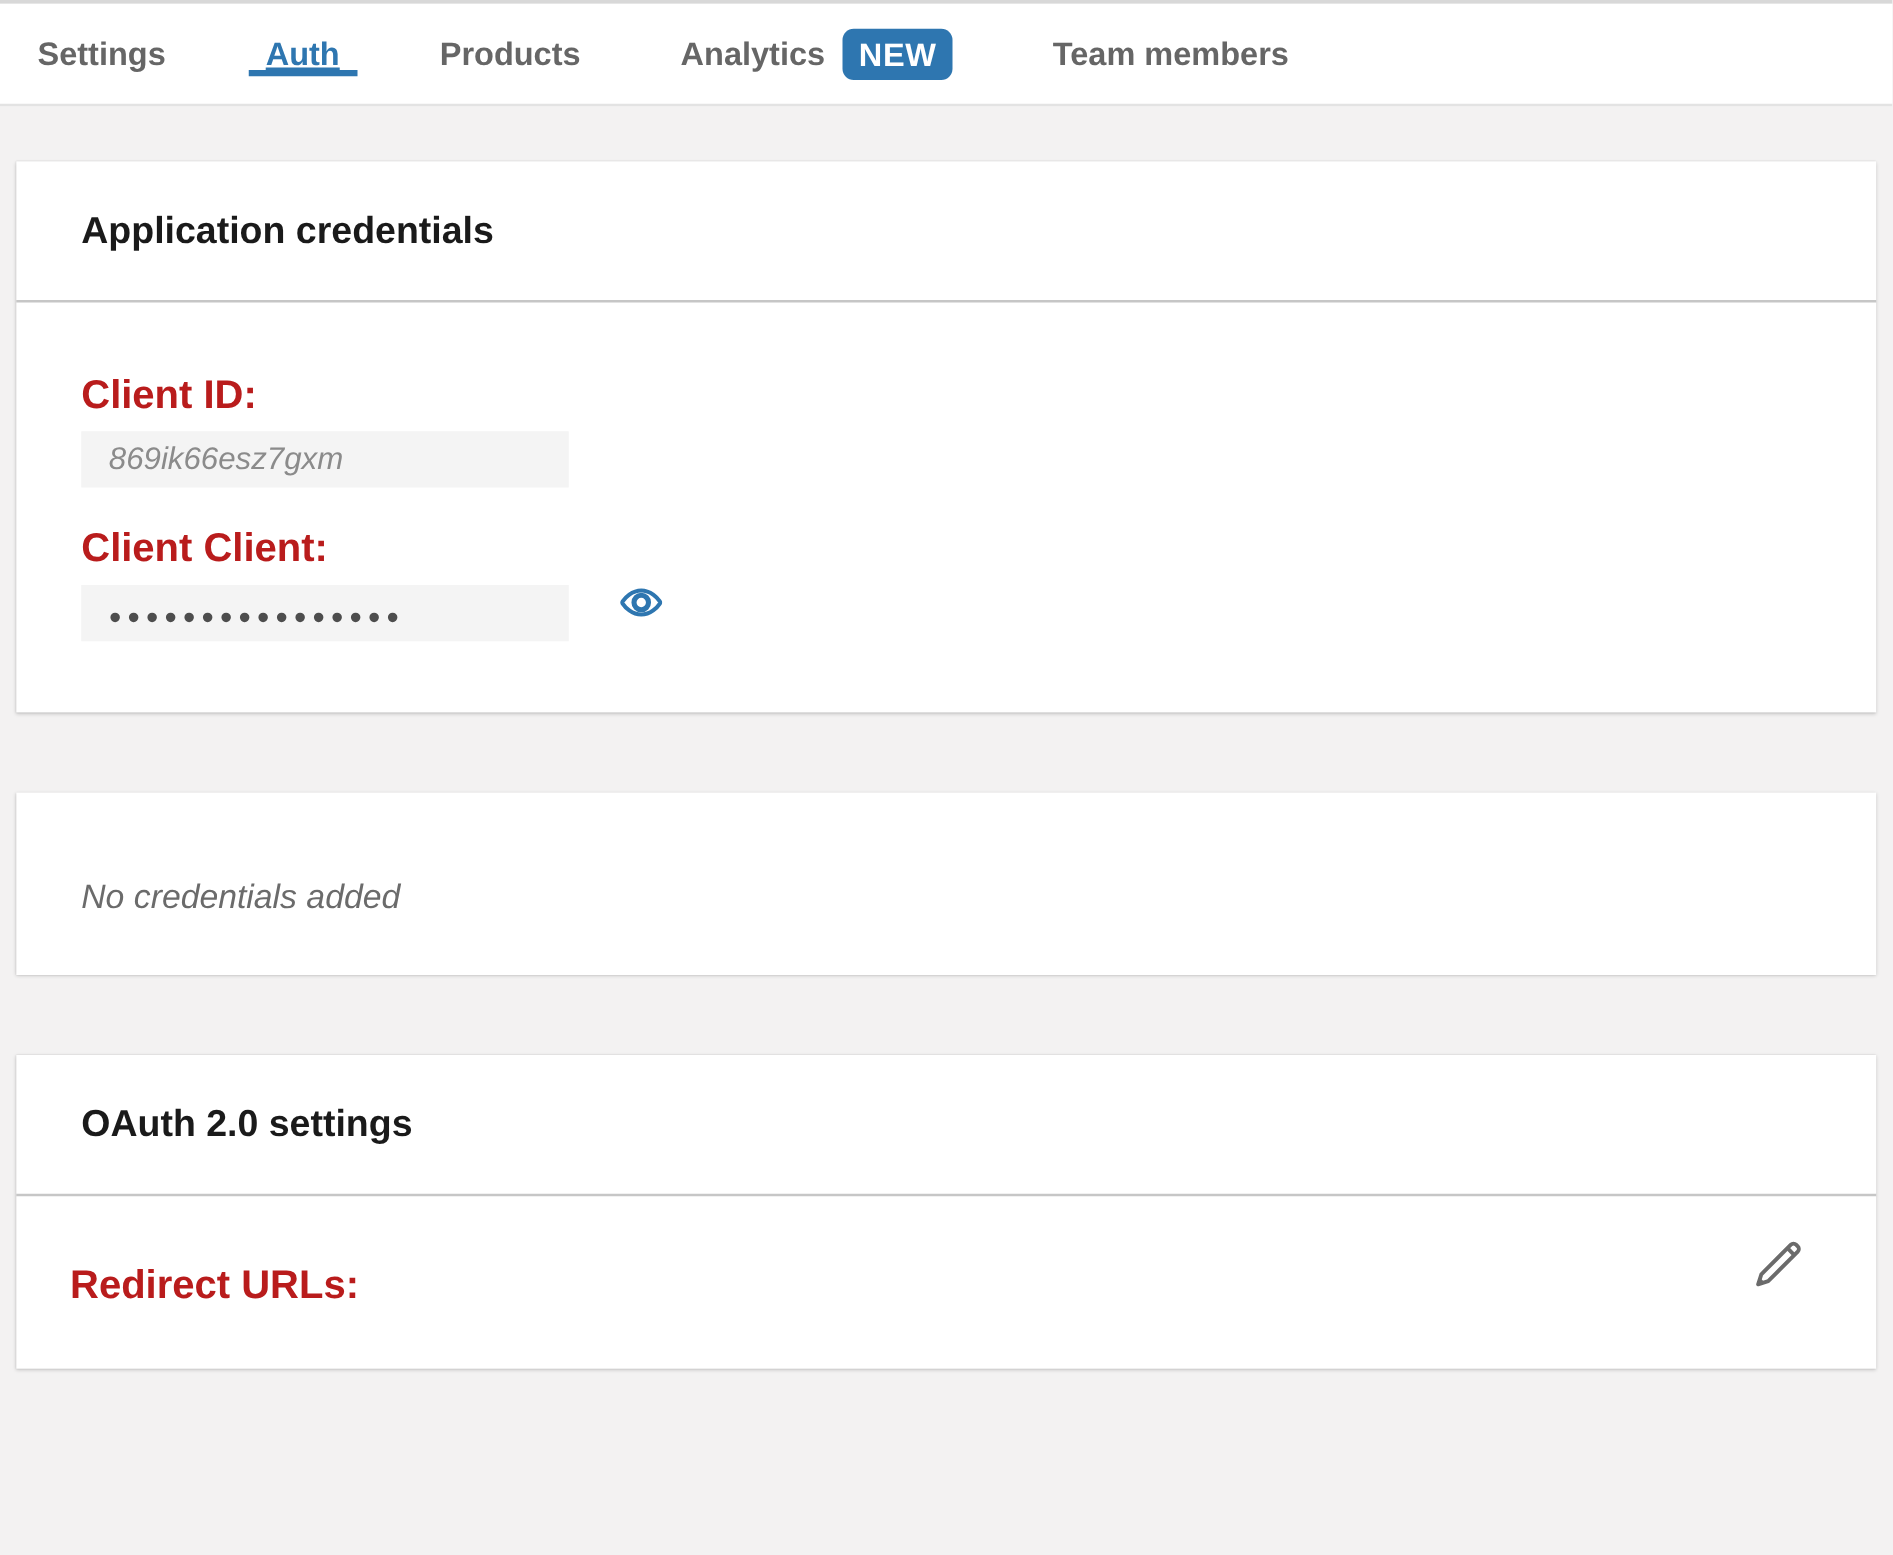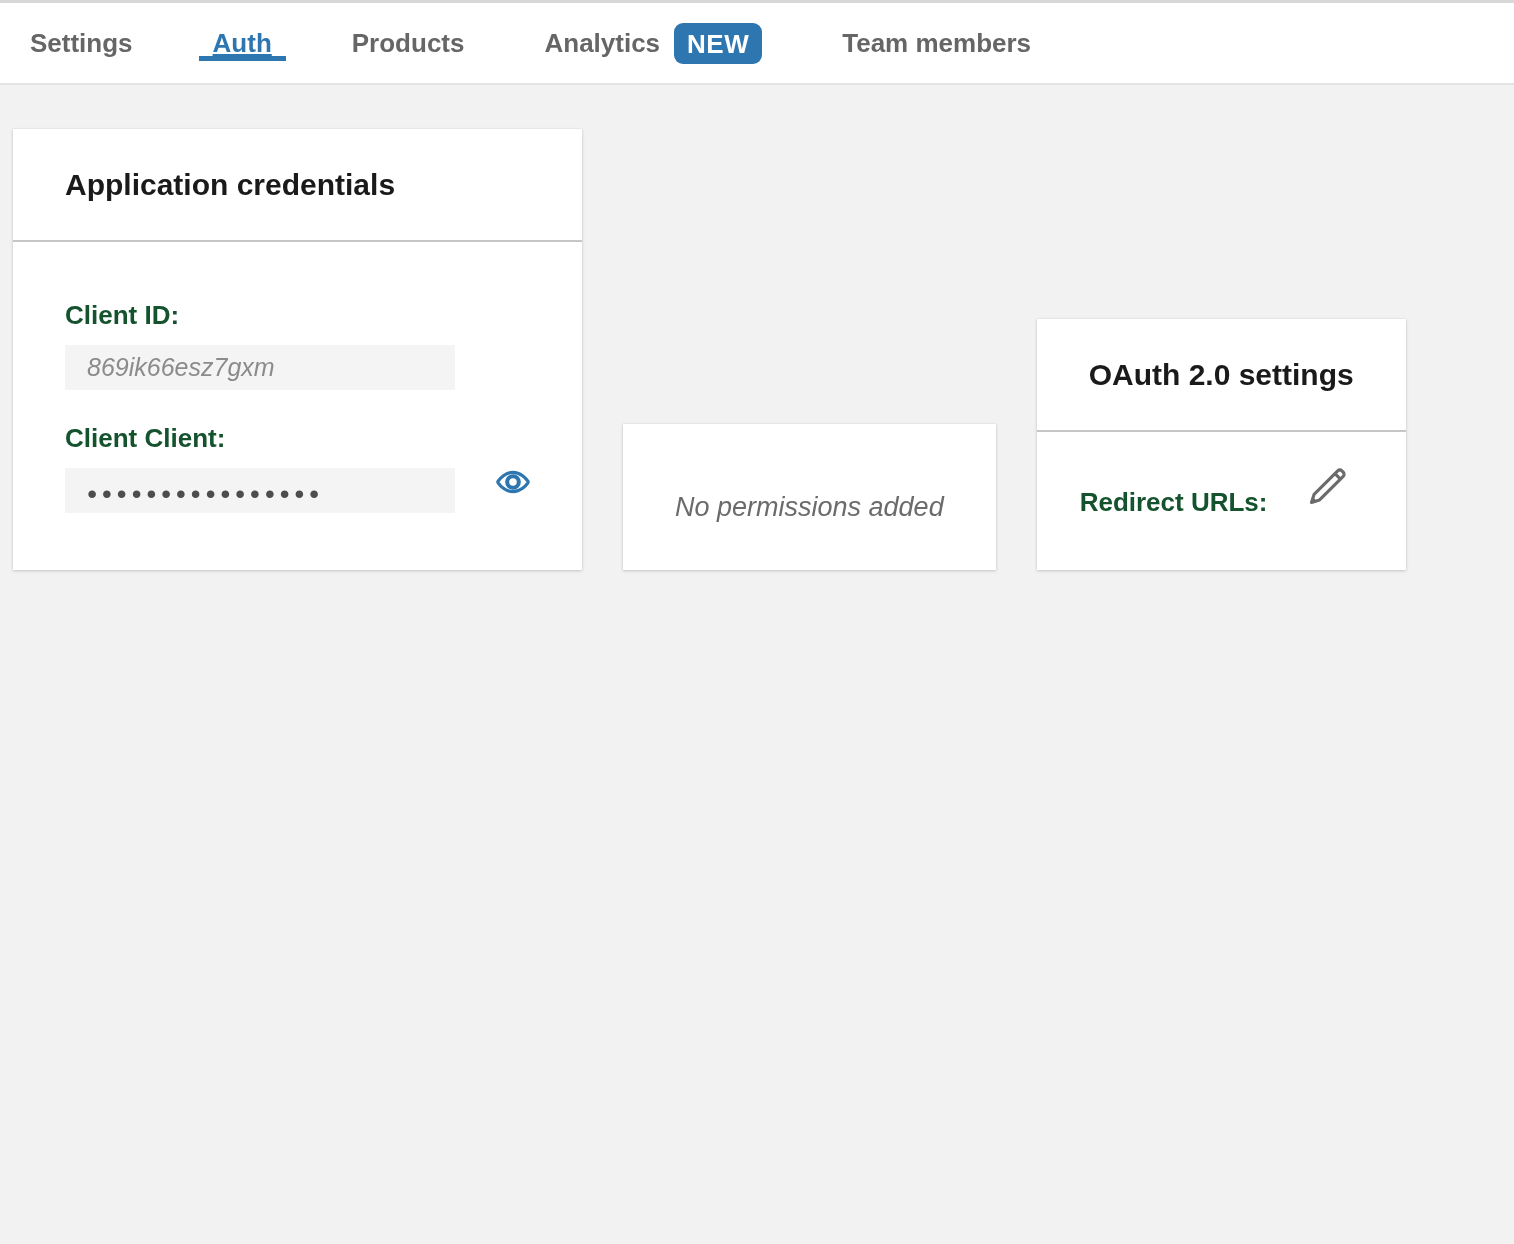--- a/index.html
+++ b/index.html
@@ -57,42 +57,42 @@
     font-weight:700;
     line-height:1;
     padding:8px 13px 7px;
     border-radius:9px;
     letter-spacing:.5px;
   }
   
   .main{
     padding:44px 13px 12px;
     display:flex;
-    gap:41px;
-    align-items:flex-end;
+    flex-direction:column;
+    gap:64px;
   }
   .card{
     background:#ffffff;
     box-shadow:0 1px 3px rgba(0,0,0,.18), 0 0 1px rgba(0,0,0,.12);
   }
   .card-header{
     height:113px;
     padding:0 52px;
     display:flex;
     align-items:center;
     border-bottom:2px solid var(--divider);
     font-size:30px;
     font-weight:700;
     color:var(--ink);
   }
   .card-body{padding:58px 52px 57px;}
   .field-label{
-    font-size:26px;
+    font-size:32px;
     font-weight:700;
-    color:#14532d;
+    color:#b91c1c;
     line-height:30px;
   }
   .value-box{
     margin-top:15px;
     width:390px;
     height:45px;
     background:var(--input-bg);
     display:flex;
     align-items:center;
     padding:0 22px;
@@ -173,21 +173,21 @@
               <circle cx="12" cy="12" r="4.1" fill="none" stroke="#2e76b0" stroke-width="2.9"></circle>
             </svg>
           </span>
         </button>
       </div>
     </div>
   </section>
 
   <section class="card">
     <div class="empty-body">
-      <div class="empty-text">No permissions added</div>
+      <div class="empty-text">No credentials added</div>
     </div>
   </section>
 
   <section class="card">
     <div class="card-header">OAuth 2.0 settings</div>
     <div class="oauth-body">
       <button class="icon-btn edit-btn">
         <span>
           <svg width="44" height="44" viewBox="0 0 24 24">
             <path d="M4.4 16.6 L3 21 l4.4-1.4 L20.3 6.7 a1.6 1.6 0 0 0 0-2.26 l-.74-.74 a1.6 1.6 0 0 0-2.26 0 z" fill="none" stroke="#6b6b6b" stroke-width="1.7" stroke-linejoin="round"></path>

